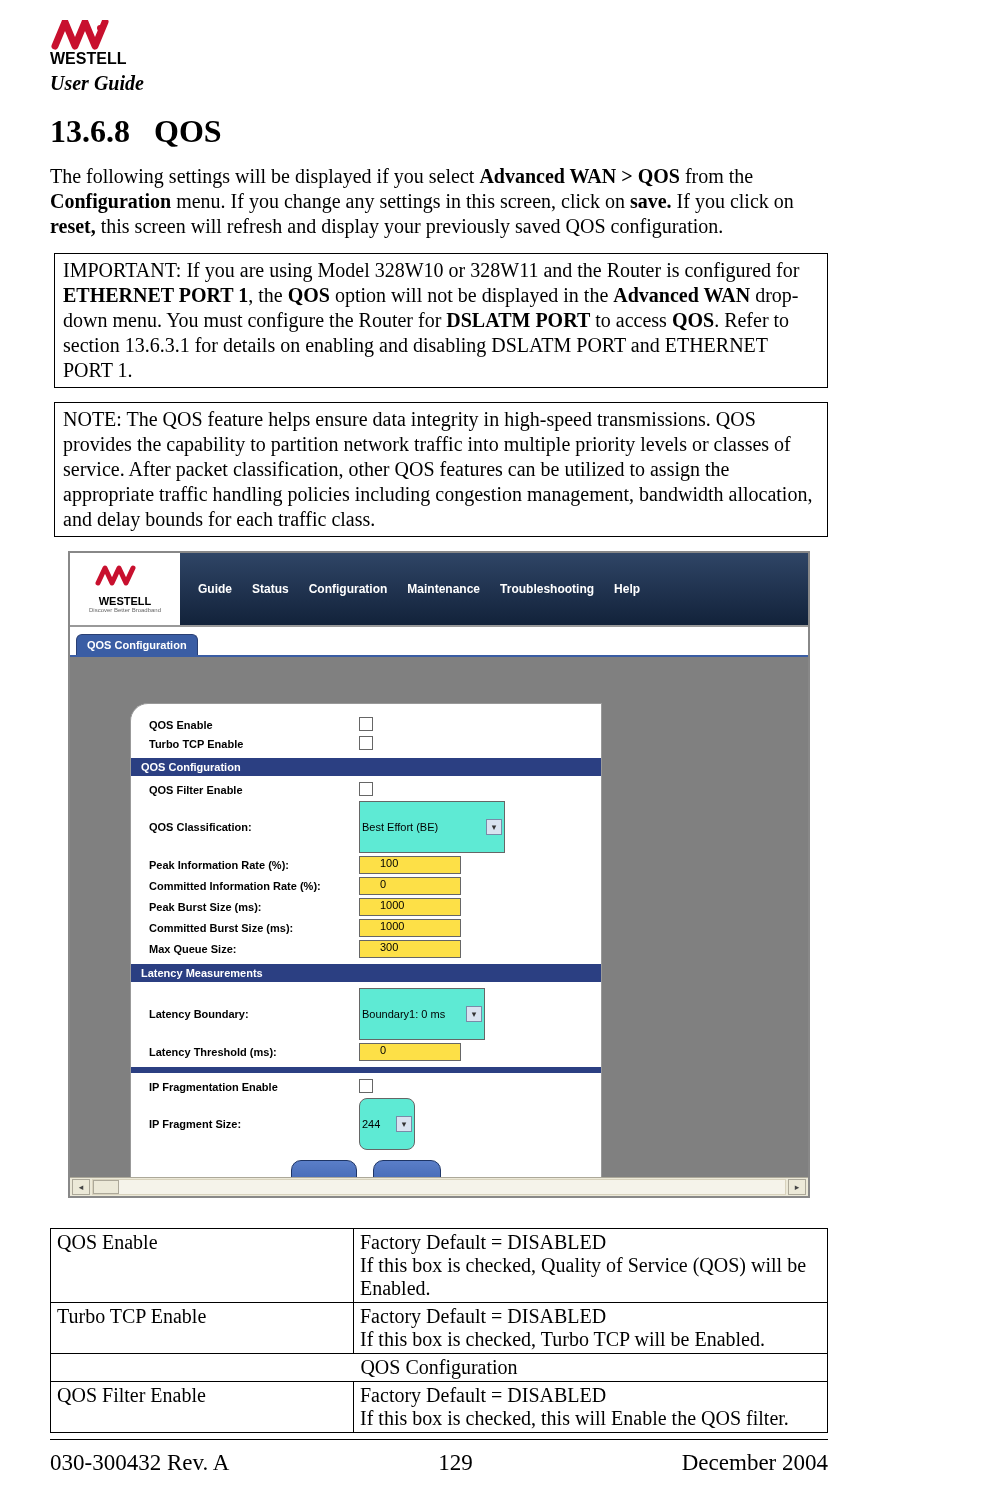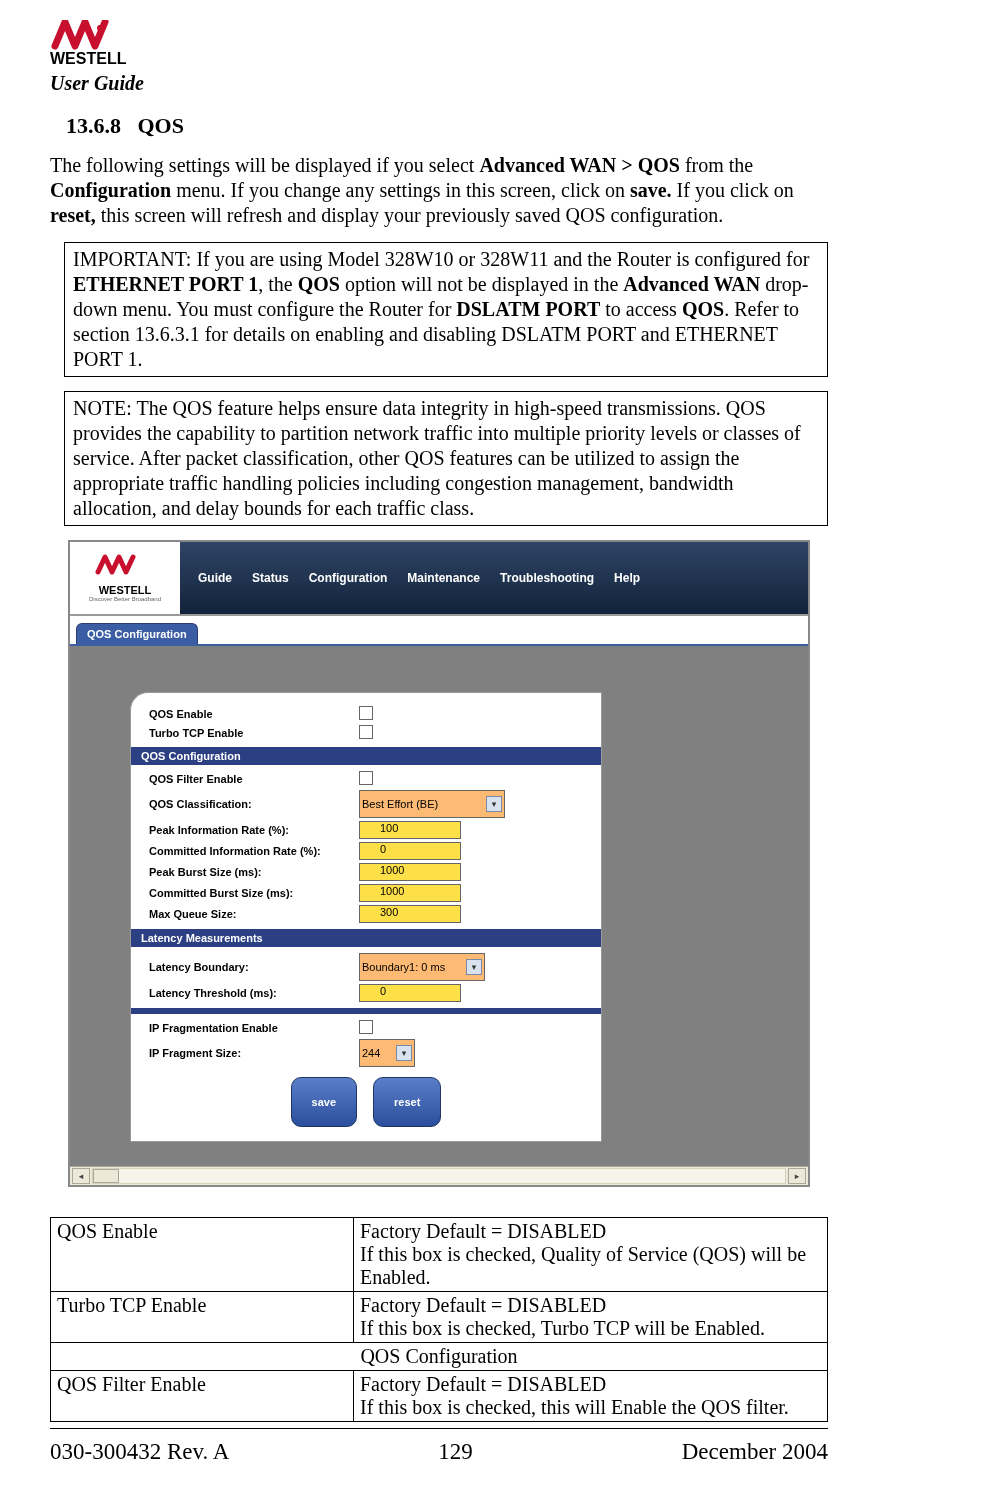--- a/index.html
+++ b/index.html
@@ -12,28 +12,28 @@
   }
   .page {
     width: 878px;
     padding: 20px 50px 10px 50px;
     box-sizing: border-box;
     position: relative;
   }
   .logo-row { margin-bottom: 2px; }
   .logo-svg { display: block; }
   .italic { font-style: italic; font-size: 20px; margin-top: 2px; margin-bottom: 18px; font-weight: bold; }
-  .section-heading { font-size: 22px; font-weight: bold; margin: 10px 0 14px 16px; }
+  .section-heading { font-size: 32px; font-weight: bold; margin: 10px 0 14px 0; }
   .para { font-size: 20px; line-height: 1.25; margin: 0 0 14px 0; }
   .boxed {
     border: 1.5px solid #000;
     padding: 4px 8px;
     font-size: 20px;
     line-height: 1.25;
-    margin: 0 0 14px 14px;
+    margin: 0 0 14px 4px;
   }
   .bold { font-weight: bold; }
 
   
   .shot-wrap {
     width: 742px;
     margin: 12px auto 30px auto;
     border: 2px solid #888;
     box-sizing: border-box;
     font-family: Arial, Helvetica, sans-serif;
@@ -108,22 +108,22 @@
   .form-ctl { }
   .chk {
     width: 12px; height: 12px; border: 1px solid #666; display: inline-block;
     background: #fff;
   }
   .txt {
     width: 60px; height: 16px; border: 1px solid #666; font-size: 11px;
     padding: 0 20px; display: inline-block; background:#fde047;
   }
   .sel {
-    height: 18px; border: 1px solid #666; font-size: 11px; background:#fdba74;
-    padding: 4px 2px; display:inline-flex; align-items:center; gap:6px;
+    height: 18px; border: 1px solid #666; font-size: 11px; background:#5eead4;
+    padding: 16px 2px; display:inline-flex; align-items:center; gap:6px;
   }
   .sel .arrow { width:14px; height:14px; background:#d9e3f0; border:1px solid #7a8aa8; display:inline-flex; align-items:center; justify-content:center; font-size:9px; color:#333; }
   .blue-bar {
     background: #2b3f82;
     color: #fff;
     font-weight: bold;
     font-size: 11px;
     padding: 3px 10px;
     margin: 6px -18px;
   }
@@ -297,21 +297,21 @@
 
           <div class="blue-bar" style="height:6px;padding:0;"></div>
 
           <div class="form-row">
             <div class="form-label">IP Fragmentation Enable</div>
             <div class="form-ctl"><span class="chk"></span></div>
           </div>
           <div class="form-row">
             <div class="form-label">IP Fragment Size:</div>
             <div class="form-ctl">
-              <span class="sel" style="width:50px;">
+              <span class="sel" style="width:50px;border-radius:8px;">
                 <span>244</span>
                 <span style="flex:1"></span>
                   <span class="arrow">▾</span>
               </span>
             </div>
           </div>
 
           <div class="btn-row">
             <div class="pill-btn">save</div>
             <div class="pill-btn">reset</div>

